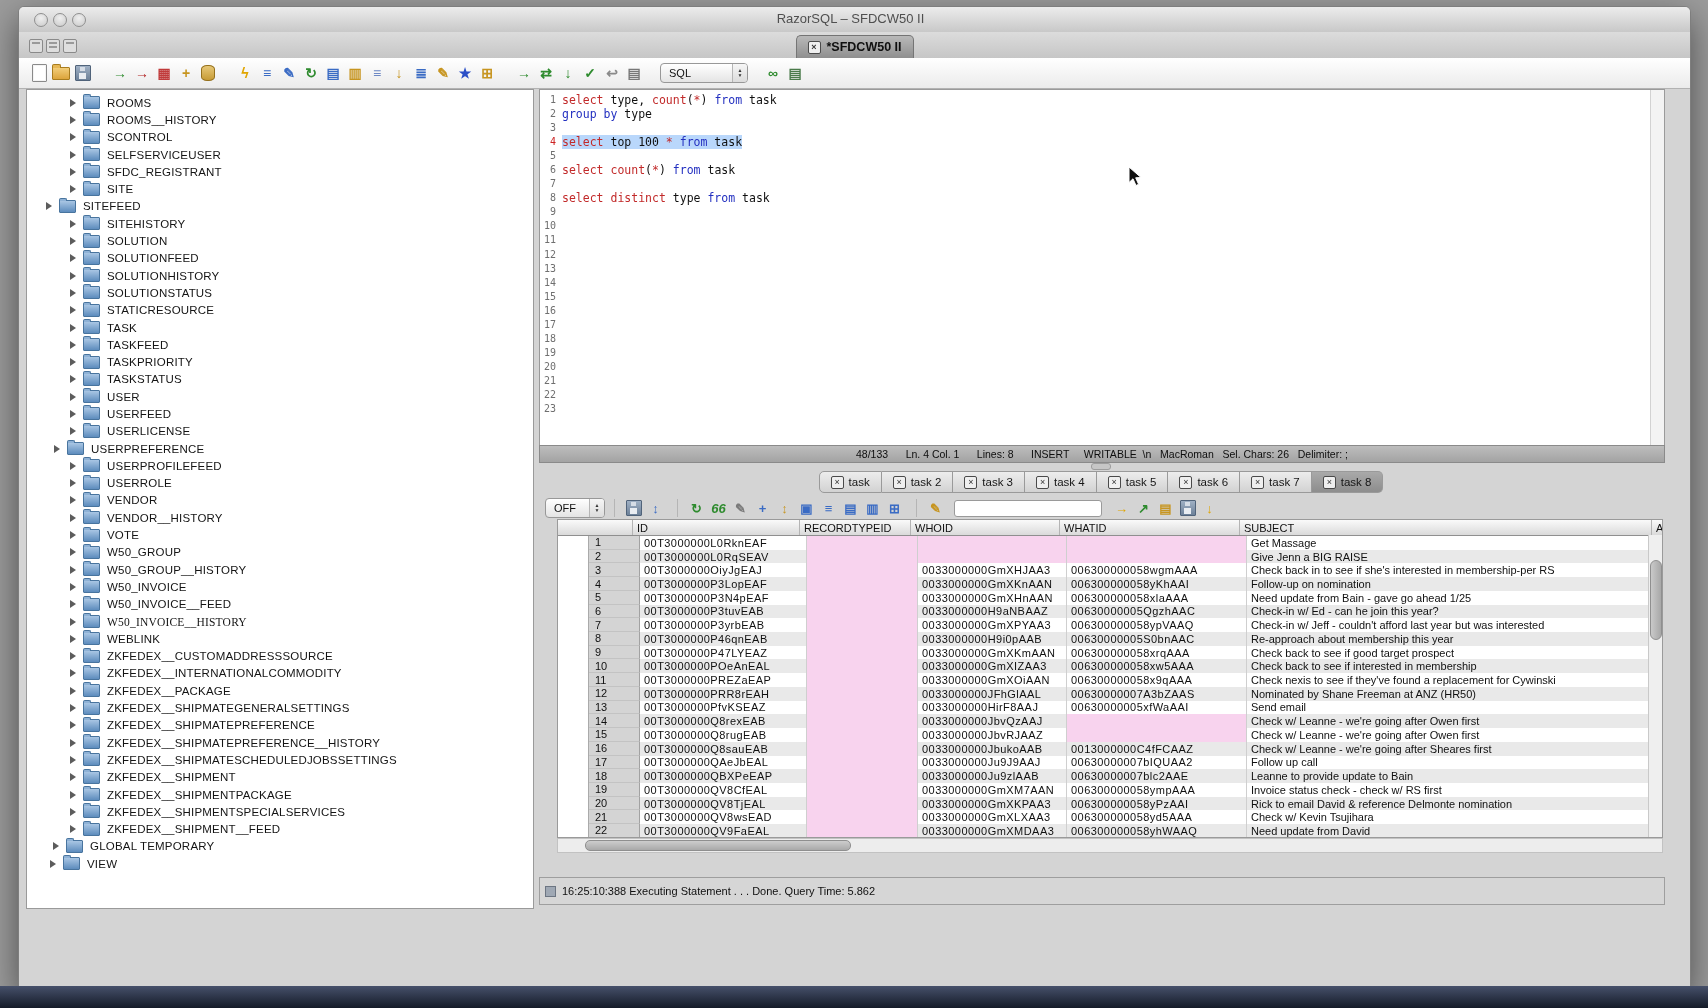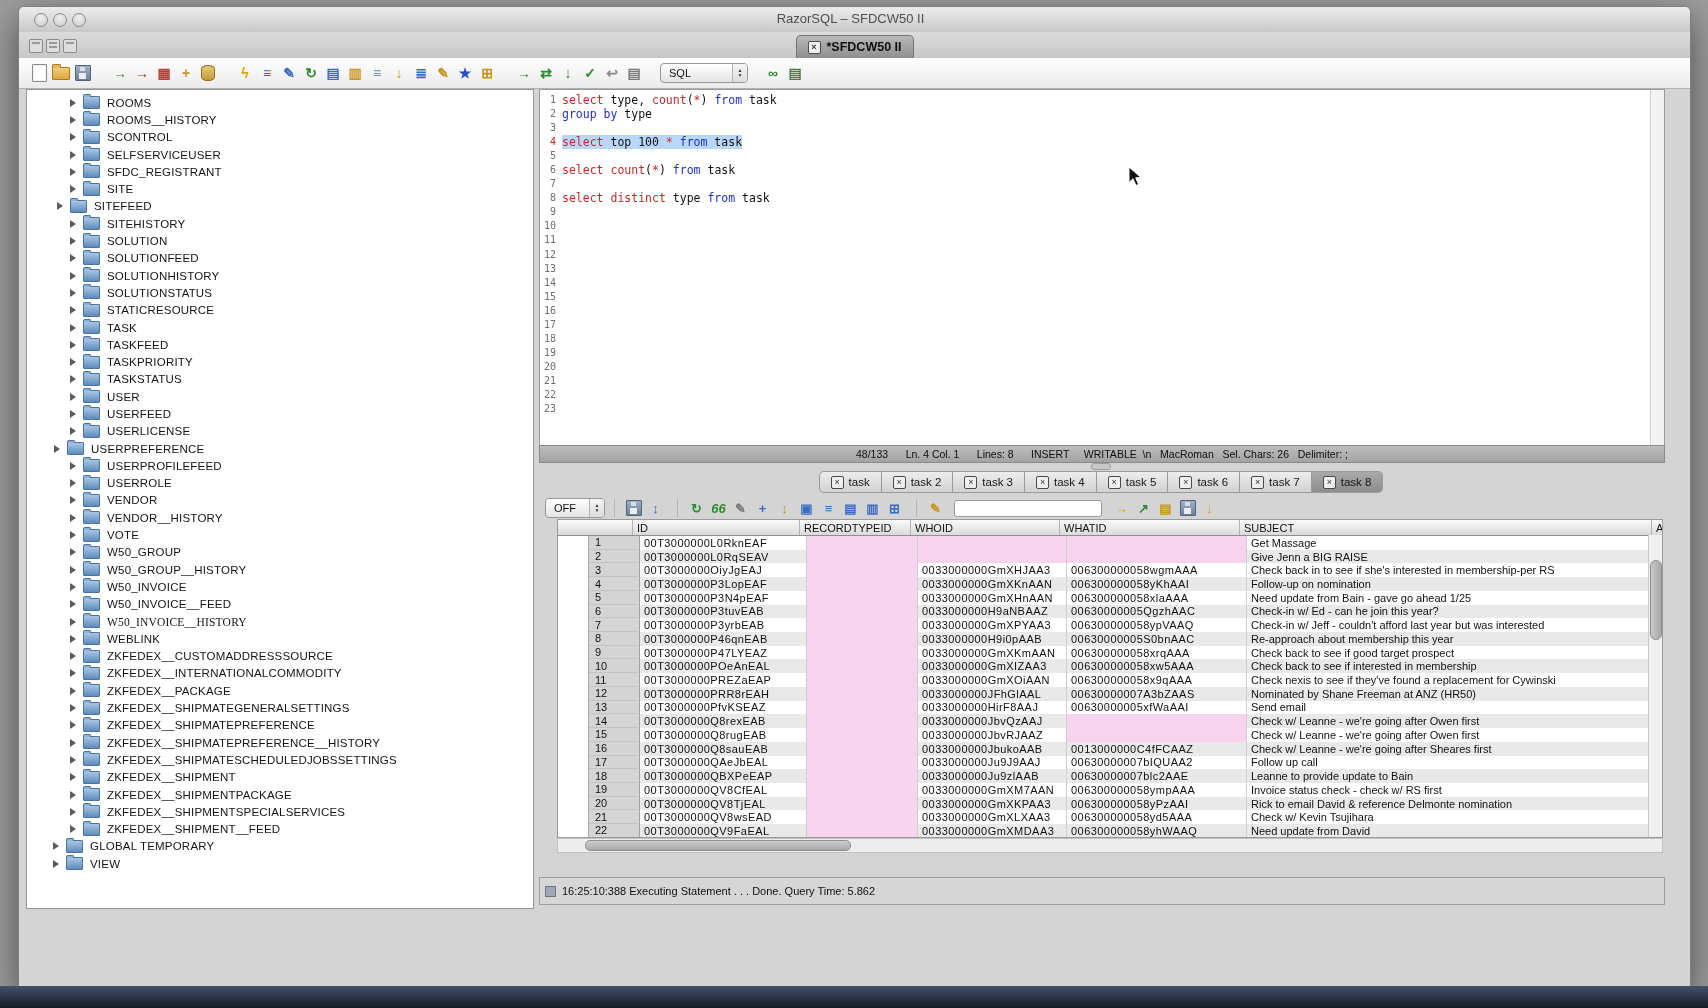--- a/index.html
+++ b/index.html
@@ -219,21 +219,21 @@
           <div class="tree-row" style="padding-left: 43px;">
             <span class="tri"></span>
             <span class="fold"></span>
             <span>SFDC_REGISTRANT</span>
           </div>
           <div class="tree-row" style="padding-left: 43px;">
             <span class="tri"></span>
             <span class="fold"></span>
             <span>SITE</span>
           </div>
-          <div class="tree-row" style="padding-left: 30px;">
+          <div class="tree-row" style="padding-left: 19px;">
             <span class="tri"></span>
             <span class="fold"></span>
             <span>SITEFEED</span>
           </div>
           <div class="tree-row" style="padding-left: 43px;">
             <span class="tri"></span>
             <span class="fold"></span>
             <span>SITEHISTORY</span>
           </div>
           <div class="tree-row" style="padding-left: 43px;">
@@ -409,21 +409,21 @@
           <div class="tree-row" style="padding-left: 43px;">
             <span class="tri"></span>
             <span class="fold"></span>
             <span>ZKFEDEX__SHIPMENT__FEED</span>
           </div>
           <div class="tree-row" style="padding-left: 26px;">
             <span class="tri"></span>
             <span class="fold"></span>
             <span>GLOBAL TEMPORARY</span>
           </div>
-          <div class="tree-row" style="padding-left: 26px;">
+          <div class="tree-row" style="padding-left: 15px; margin-left: 8px;">
             <span class="tri"></span>
             <span class="fold"></span>
             <span>VIEW</span>
           </div>
         </div>
     </div>
 
     <div class="editor">
       <div id="ed-lines" style="padding-top:3px">
           <div class="ed-row">

